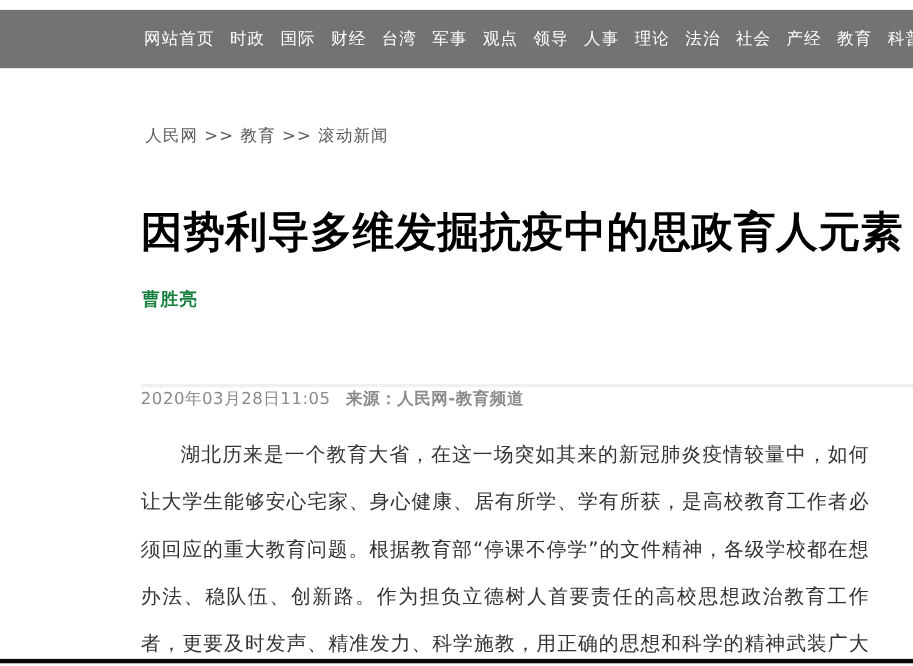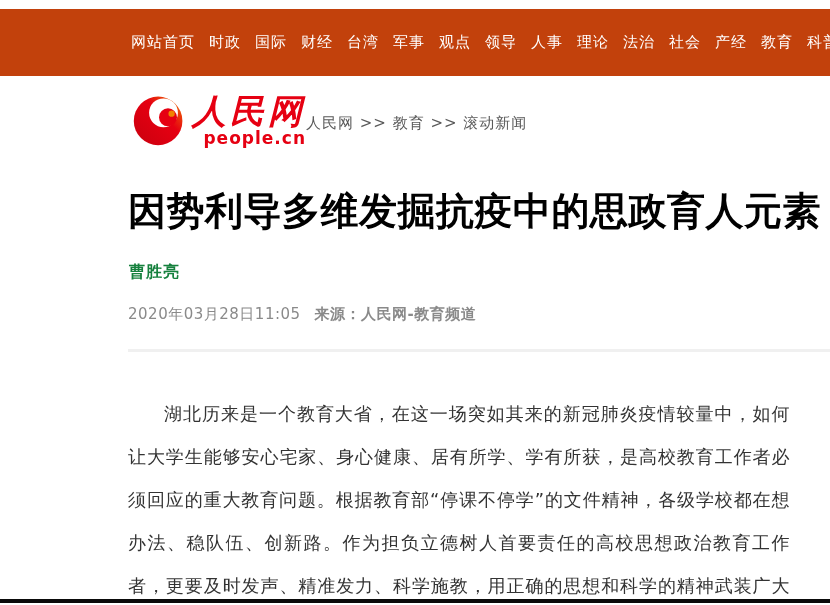--- a/index.html
+++ b/index.html
@@ -7,22 +7,22 @@
   body {
     position:relative;
     overflow:hidden;
     background:#ffffff;
     font-family:"DejaVu Sans","Liberation Sans",sans-serif;
   }
 
   
   .topbar {
     position:absolute; top:9px; left:0;
-    width:830px; height:67px;
-    background:#c2410c;
+    width:830px; height:53px;
+    background:#737373;
     display:flex; align-items:center;
     padding-left:131px;
     gap:14px;
     white-space:nowrap;
     overflow:hidden;
   }
   .nav-item {
     color:#ffffff;
     font-size:15px;
     letter-spacing:1px;
@@ -78,21 +78,21 @@
     font-size:16px;
     font-weight:bold;
     letter-spacing:1px;
   }
   .meta-row {
     position:absolute; left:128px; top:305px;
     width:702px;
     color:#8a8a8a;
     font-size:15px;
   }
-  .meta-left { display:inline-block; letter-spacing:0.5px; }
+  .meta-left { display:inline-block; letter-spacing:0.5px;margin-top:48px; }
   .meta-source { margin-left:14px;font-weight:bold; }
 
   .share {
     position:absolute; left:586px; top:-10px;
     display:flex; align-items:center;
   }
   .share-label { color:#999999; font-size:14px; flex:0 0 auto; }
   .share-icon {
     width:40px; height:40px; border-radius:50%;
     flex:0 0 auto; cursor:pointer;
@@ -139,39 +139,20 @@
   <span class="nav-item">理论</span>
   <span class="nav-item">法治</span>
   <span class="nav-item">社会</span>
   <span class="nav-item">产经</span>
   <span class="nav-item">教育</span>
   <span class="nav-item">科普</span>
 
 </div>
 
 <div class="logo-row">
-  <div class="logo">
-    <svg class="logo-ball" viewBox="0 0 60 60">
-      <defs>
-        <linearGradient id="ballg" x1="0" y1="1" x2="1" y2="0">
-          <stop offset="0" stop-color="#c9000e"></stop>
-          <stop offset="0.6" stop-color="#e60012"></stop>
-          <stop offset="1" stop-color="#f08300"></stop>
-        </linearGradient>
-      </defs>
-      <circle cx="29" cy="31" r="27" fill="url(#ballg)"></circle>
-      <circle cx="35" cy="22" r="16" fill="#ffffff"></circle>
-      <circle cx="40" cy="27" r="10" fill="#e60012"></circle>
-      <circle cx="44" cy="23" r="3.5" fill="#f08300"></circle>
-    </svg>
-    <div class="logo-text">
-      <div class="logo-brand">人民网</div>
-      <div class="logo-domain">people.cn</div>
-    </div>
-  </div>
   <div class="breadcrumb">人民网 &gt;&gt; 教育 &gt;&gt; 滚动新闻</div>
 </div>
 
 <h1 class="article-title">因势利导多维发掘抗疫中的思政育人元素</h1>
 
 <div class="article-author">曹胜亮</div>
 
 <div class="meta-row">
   <span class="meta-left">2020年03月28日11:05</span><span class="meta-left meta-source">来源：人民网-教育频道</span>
 

